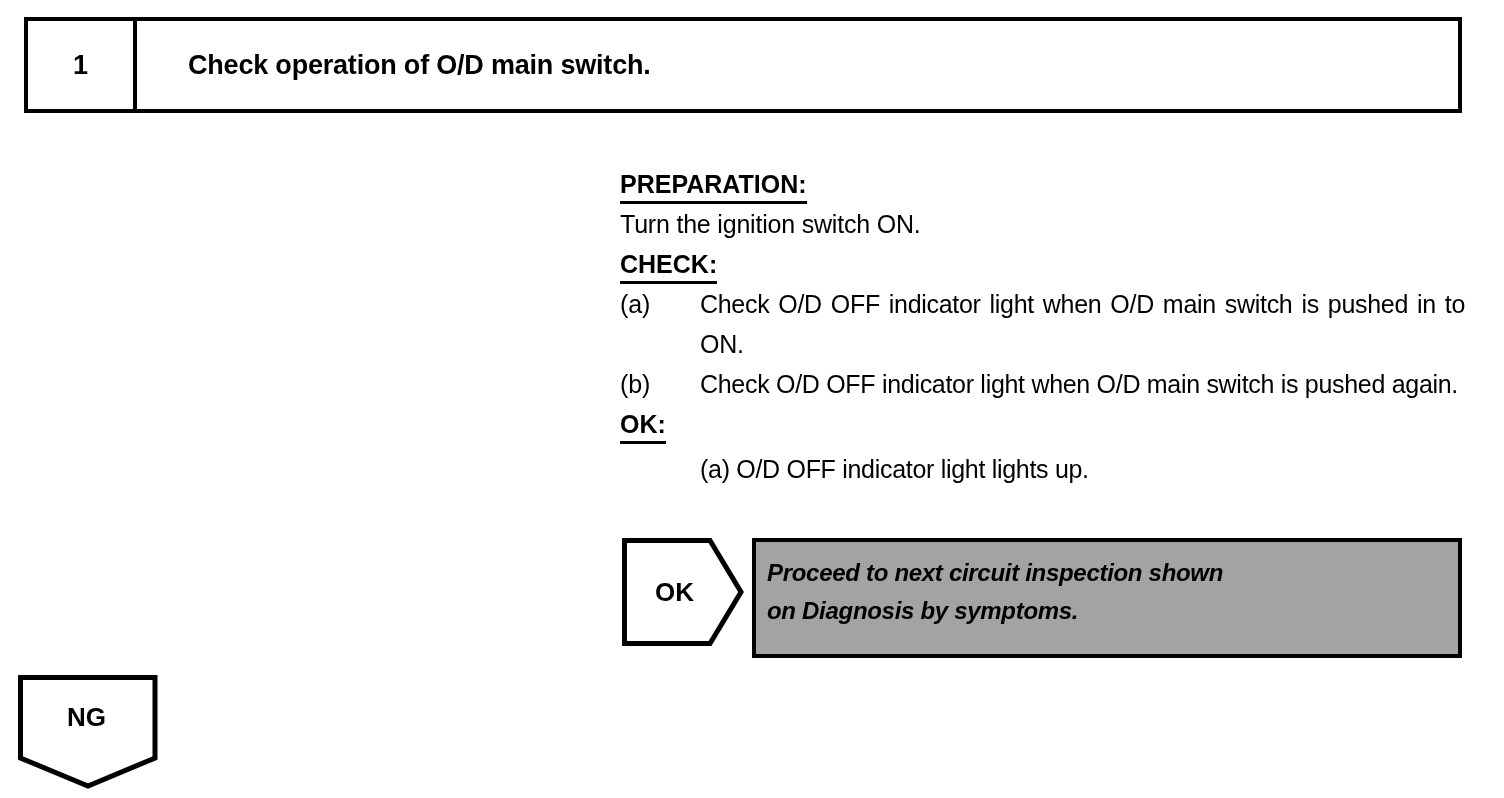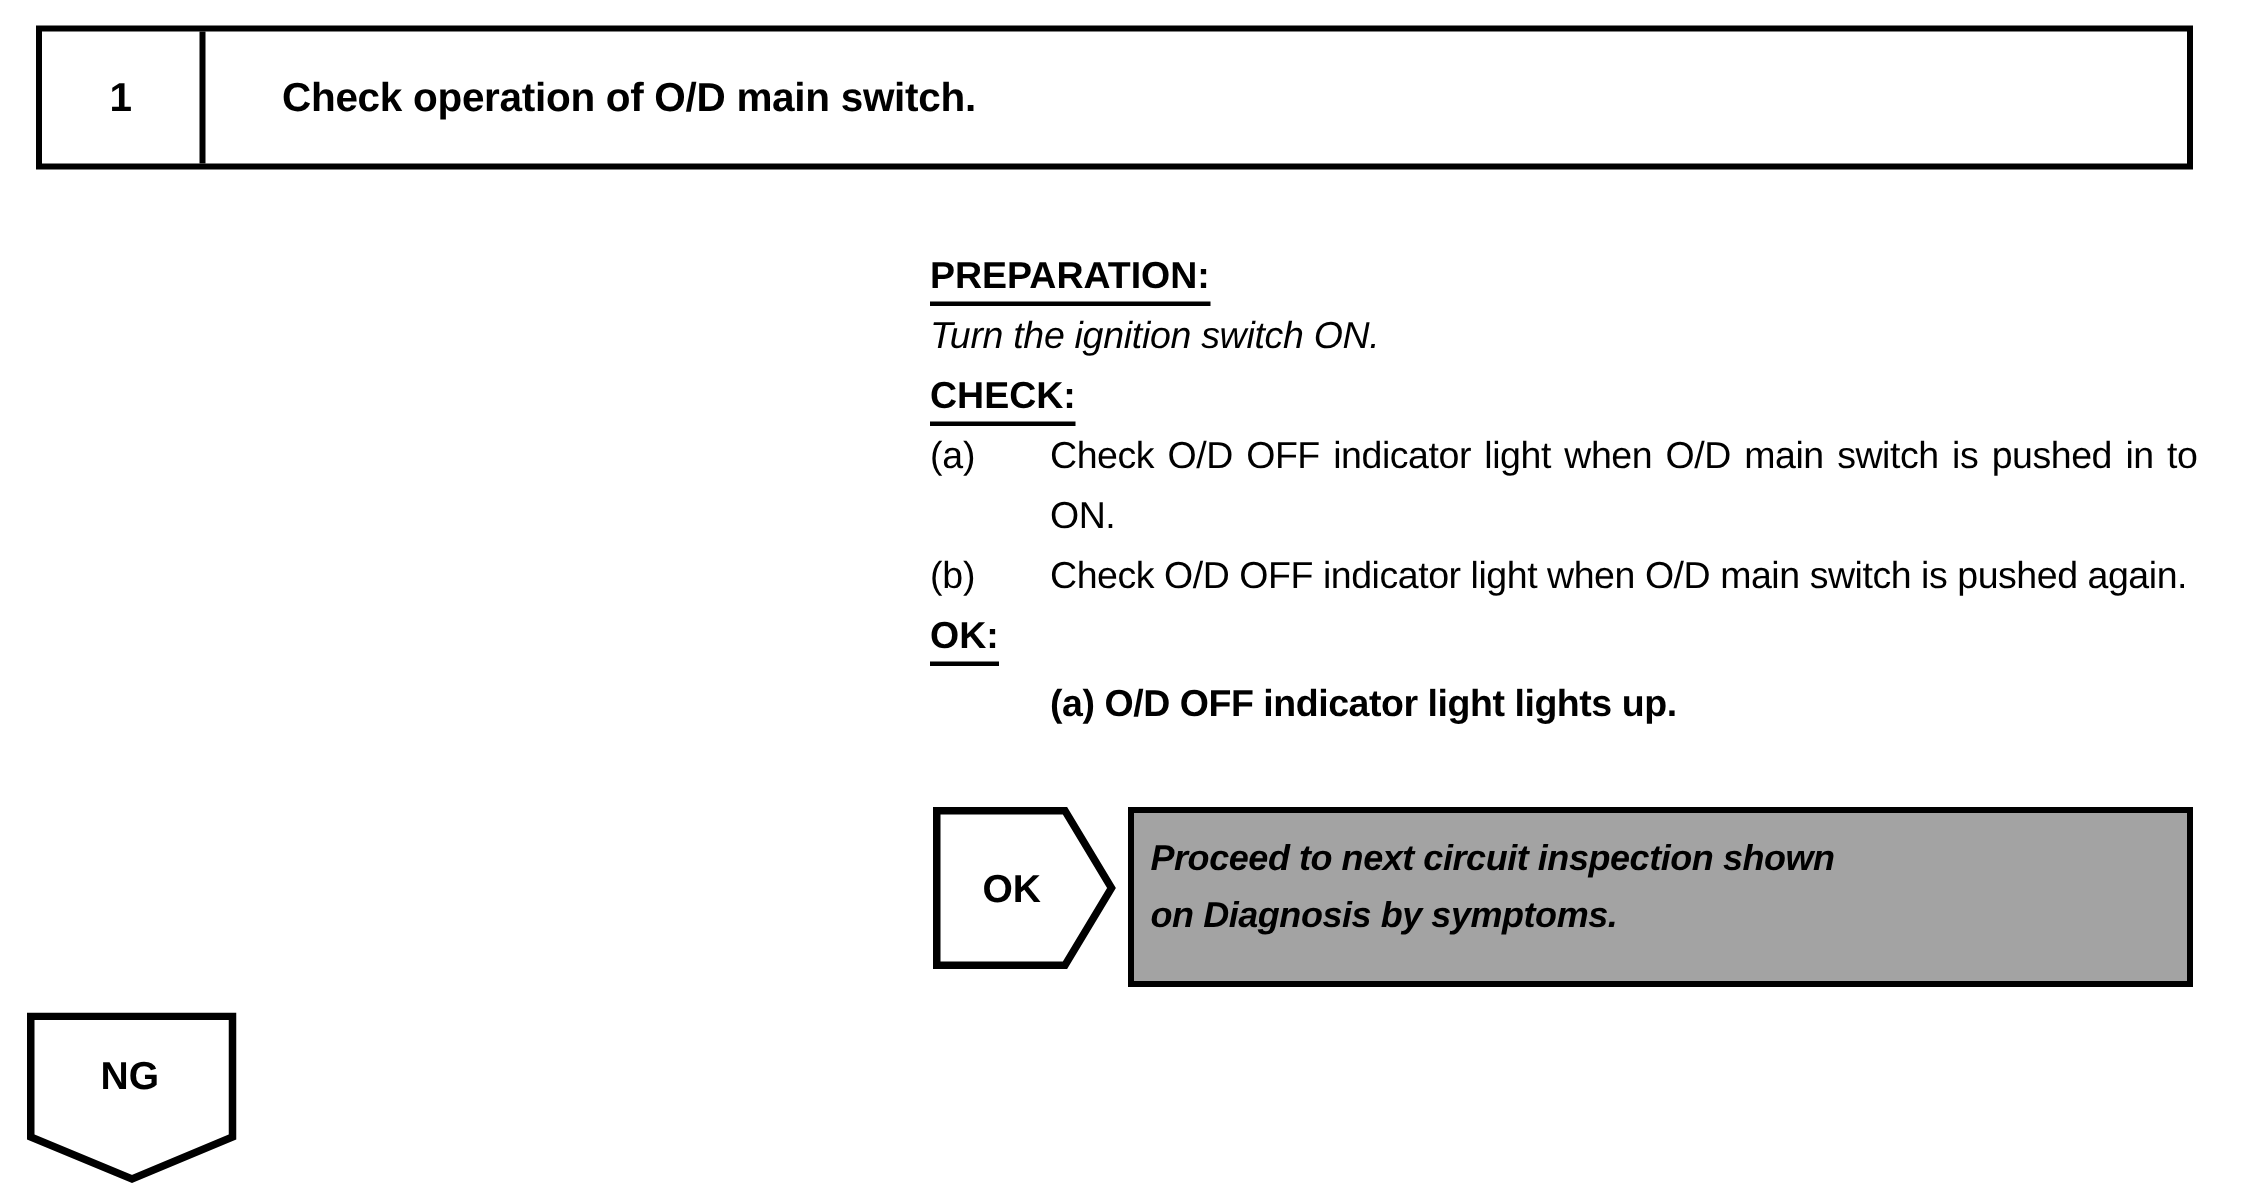--- a/index.html
+++ b/index.html
@@ -69,40 +69,39 @@
   .hdr-underlined {
     display: inline-block;
     font-weight: bold;
     border-bottom: 3px solid #000;
     padding-bottom: 1px;
     line-height: 32px;
   }
   .plain-line {
     font-weight: normal;
     letter-spacing: -0.2px;
-    font-style: italic;
   }
   .lbl-row {
     display: flex;
     align-items: flex-start;
     letter-spacing: -0.1px;
   }
   .lbl-row .marker {
     width: 80px;
     flex: 0 0 80px;
     font-weight: normal;
   }
   .lbl-row .body {
     flex: 1;
     text-align: justify;
     text-align-last: left;
     letter-spacing: -0.3px;
   }
   .ok-item {
-    font-weight: bold;
+    font-weight: normal;
     padding-left: 80px;
     line-height: 39px;
     letter-spacing: -0.3px;
   }
   .gap-sm { height: 6px; }
 
   
   #ok-arrow {
     position: absolute;
     left: 622px;

